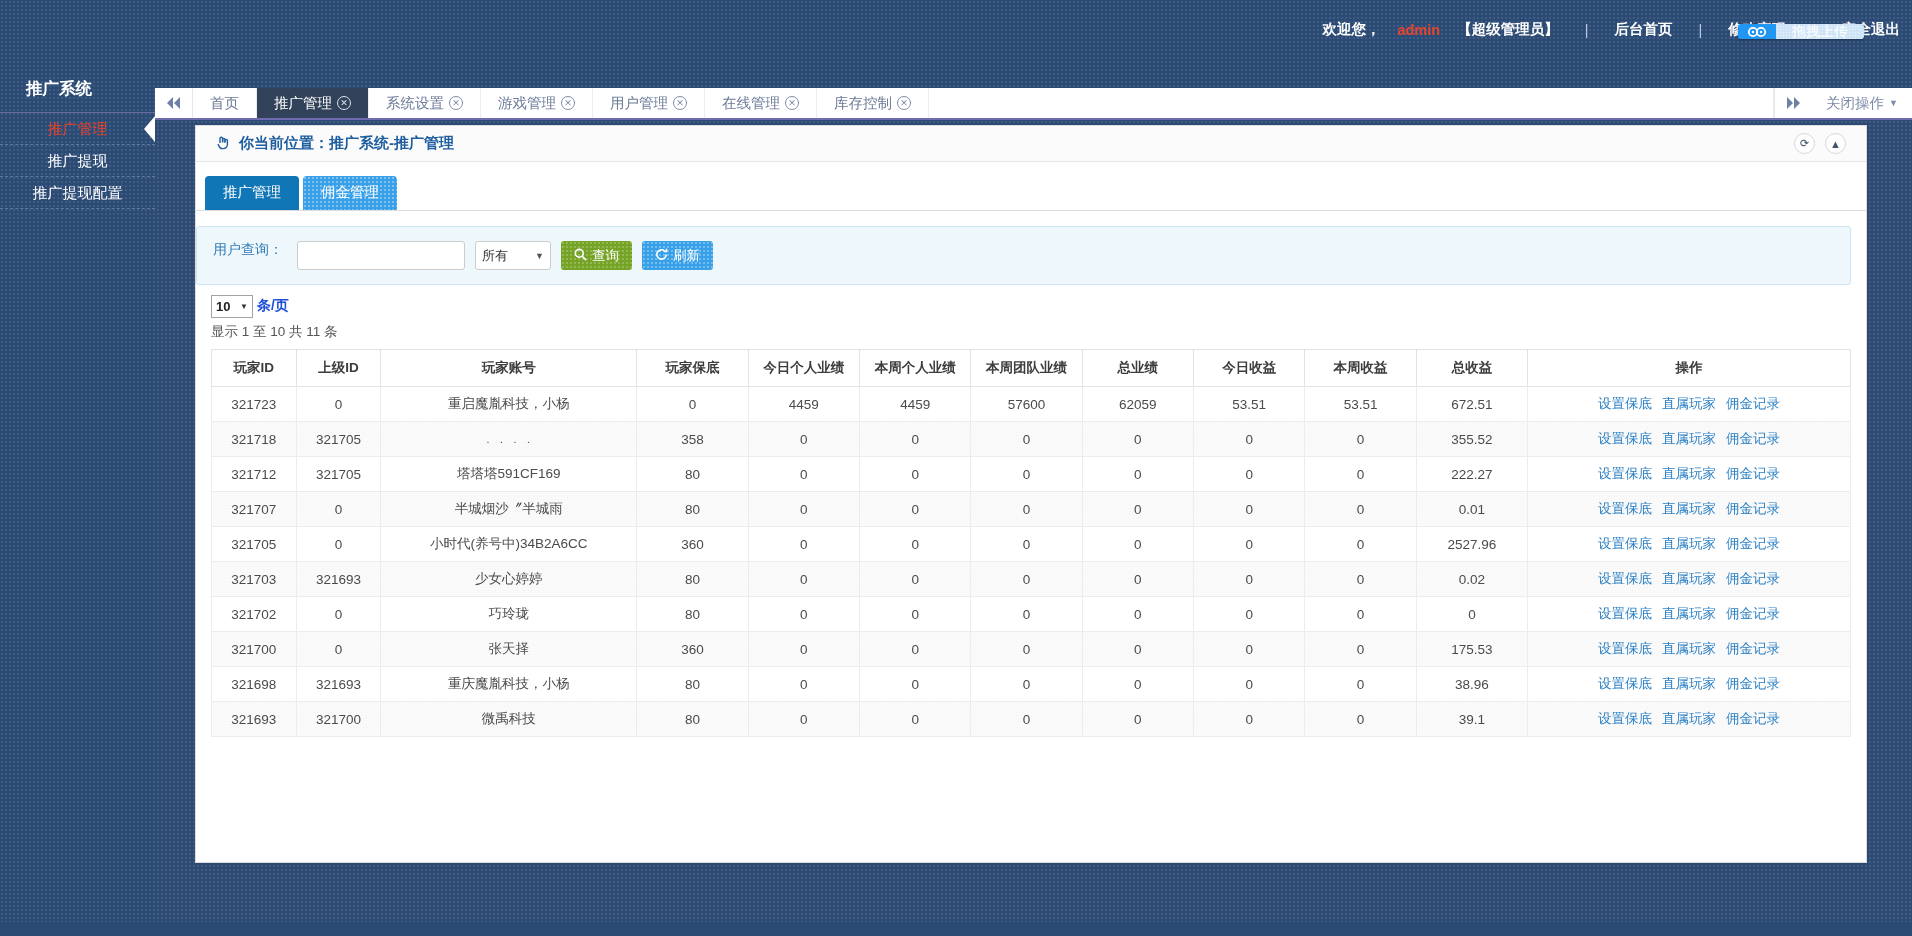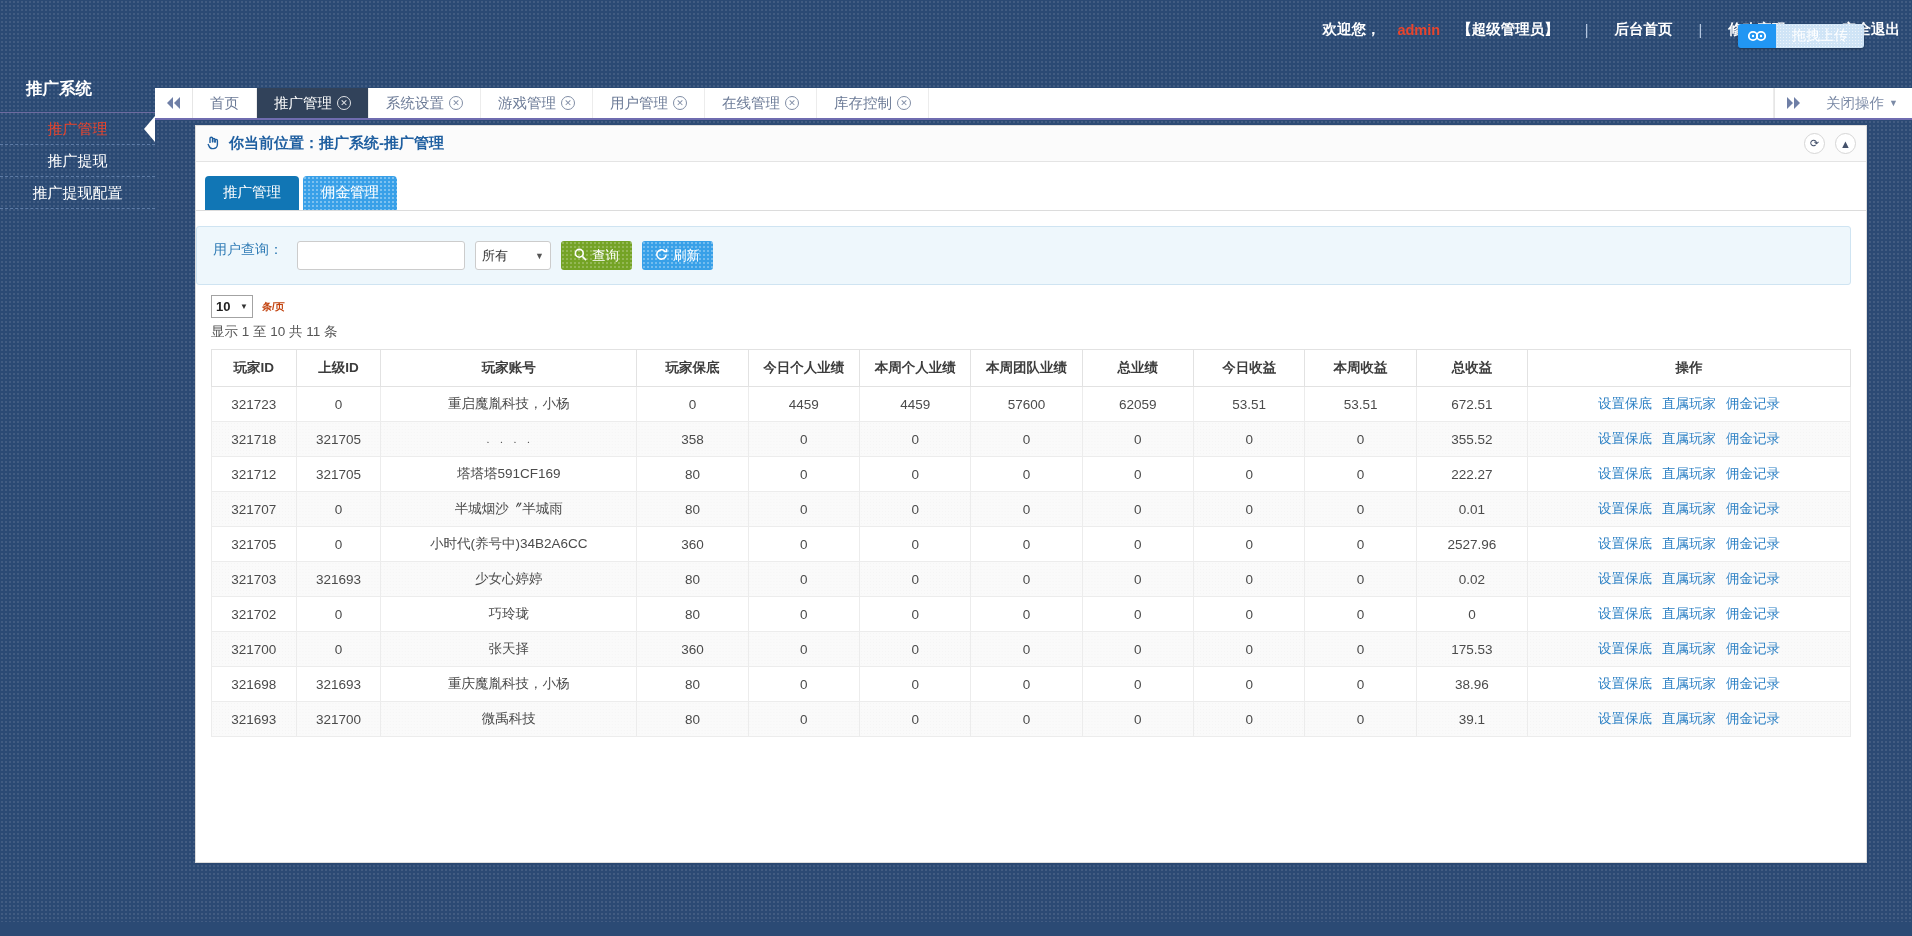--- a/index.html
+++ b/index.html
@@ -30,21 +30,21 @@
     color: #ffffff; font-size: 14.5px; white-space: nowrap;
     font-weight: bold;
   }
   .welcome-box .sep { margin: 0 9px; color: #b9cbe4; font-weight: normal; }
   .welcome-user { color: #e8442c; }
   .welcome-link { color: #ffffff; text-decoration: none; }
 
   .upload-widget {
     position: absolute; right: 48px; top: 24px;
     display: flex; align-items: center;
-    height: 24px; border-radius: 3px; overflow: hidden;
+    height: 15px; border-radius: 3px; overflow: hidden;
     box-shadow: 0 1px 3px rgba(0,0,0,.3);
   }
   .upload-widget .uw-icon {
     width: 38px; height: 31px; background: #2196f3;
     display: flex; align-items: center; justify-content: center;
   }
   .upload-widget .uw-label {
     height: 31px; padding: 0 16px; background: #cfe4f6; color: #ffffff;
     display: flex; align-items: center; font-size: 14px;
     background-image: radial-gradient(rgba(255,255,255,.6) 1px, transparent 1px);
@@ -116,21 +116,21 @@
   
   .panel {
     position: absolute; left: 195px; top: 125px;
     width: 1672px; height: 738px;
     background: #ffffff;
     border: 1px solid #dddddd;
     box-shadow: 0 1px 2px rgba(0,0,0,.05);
   }
   .panel-head {
     height: 36px; border-bottom: 1px solid #e4e4e4;
-    display: flex; align-items: center; padding: 0 10px;
+    display: flex; align-items: center; padding: 0 20px;
     background: #fbfbfb;
   }
   .crumb {
     display: flex; align-items: center; gap: 7px;
     color: #1f5fa0; font-size: 15px; font-weight: bold;
   }
   .panel-head-tools { margin-left: auto; display: flex; gap: 10px; }
   .round-btn {
     width: 21px; height: 21px; border-radius: 50%;
     border: 1px solid #d6d6d6; background: #fff;
@@ -193,21 +193,21 @@
 
   
   .table-tools { padding: 10px 0 0 15px; }
   .pagesize-select {
     display: inline-flex; align-items: center; justify-content: space-between;
     width: 42px; height: 23px; border: 1px solid #a3a3a3; border-radius: 0;
     background: #fff; font-size: 13px; padding: 0 4px; color: #222;
     vertical-align: middle; cursor: pointer; font-weight: bold;
   }
   .pagesize-select .caret { font-size: 8px; color: #333; }
-  .pagesize-unit { font-size: 10px; color: #c2410c; margin-left: 5px; font-weight: bold; }
+  .pagesize-unit { font-size: 14px; color: #1d4ed8; font-weight: bold; }
   .showing { padding: 5px 0 0 15px; font-size: 13.5px; color: #555; }
 
   
   .table-wrap { padding: 8px 15px 0 15px; }
   table.grid {
     width: 100%; border-collapse: collapse;
     border: 1px solid #dddddd; background: #fff;
   }
   table.grid th {
     font-size: 13.5px; font-weight: bold; color: #3c3c3c;

